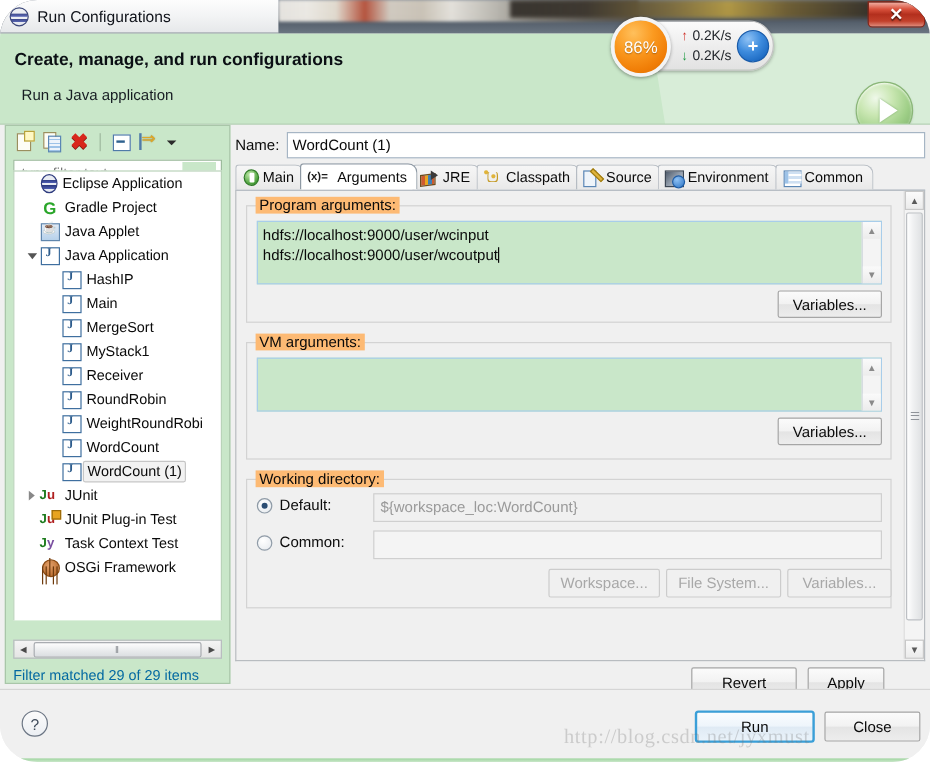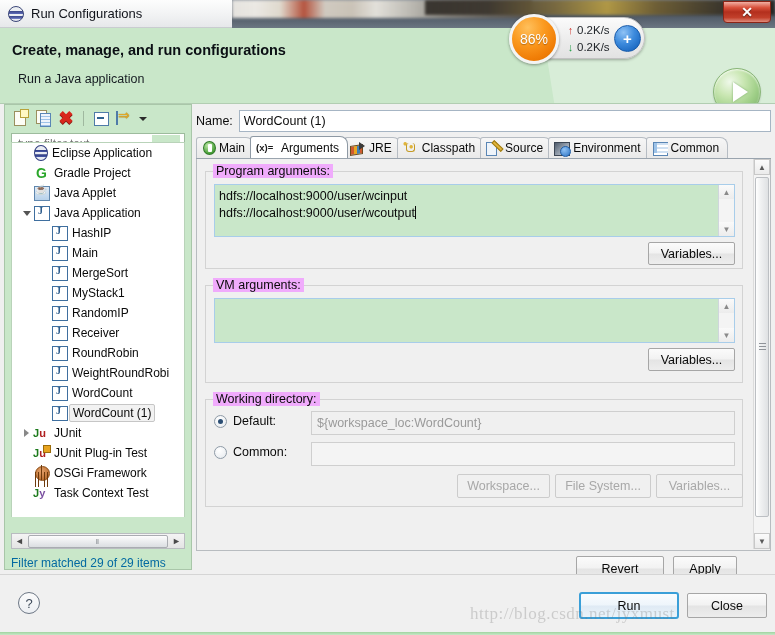--- a/index.html
+++ b/index.html
@@ -9,20 +9,21 @@
     overflow: hidden;
     font-family: "Liberation Sans", sans-serif;
     font-size: 12px;
     background: #ffffff;
   }
   #app {
     position: relative;
     width: 775px; height: 635px;
     background: #f0f0f0;
     overflow: hidden;
+    border-radius: 31px;
   }
 
   
   .titlebar {
     position: absolute; left: 0; top: 0; width: 775px; height: 28px;
     background: linear-gradient(to bottom, #7d8794 0%, #5d6773 45%, #4e5864 55%, #6b7682 100%);
     overflow: hidden;
   }
   .titlebar-left {
     position: absolute; left: 0; top: 0; width: 232px; height: 28px;
@@ -443,21 +444,21 @@
     position:absolute; left:3px; top:50%; margin-top:-4px; width:7px; height:8px;
     background: repeating-linear-gradient(to bottom,#8f9399 0 1px,transparent 1px 3px);
   }
 
   .group {
     position: absolute;
     border: 1px solid #d3d3d3;
   }
   .group-title {
     position: absolute; top: -8px; left: 7px; padding: 0 3px;
-    background: #f0abfc; font-size: 12.5px; color: #0a0a0a;
+    background: #fdba74; font-size: 12.5px; color: #0a0a0a;
   }
   .ta {
     position: absolute; background: #c9e7c9;
     border: 1px solid #a8cdea;
     display: flex;
   }
   .ta-text {
     flex: 1; padding: 3px 4px; font-size: 12.5px; color: #0a0a0a;
     line-height: 17px; white-space: pre; overflow: hidden;
   }
@@ -639,26 +640,20 @@
           <div class="tr">
             <span class="ind" style="width: 22px;"></span>
             <span class="twisty"></span>
             <span class="ti ti-java"></span>
             <span class="lbl">MyStack1</span>
           </div>
           <div class="tr">
             <span class="ind" style="width: 22px;"></span>
             <span class="twisty"></span>
             <span class="ti ti-java"></span>
-            <span class="lbl">RandomIP</span>
-          </div>
-          <div class="tr">
-            <span class="ind" style="width: 22px;"></span>
-            <span class="twisty"></span>
-            <span class="ti ti-java"></span>
             <span class="lbl">Receiver</span>
           </div>
           <div class="tr">
             <span class="ind" style="width: 22px;"></span>
             <span class="twisty"></span>
             <span class="ti ti-java"></span>
             <span class="lbl">RoundRobin</span>
           </div>
           <div class="tr">
             <span class="ind" style="width: 22px;"></span>
@@ -686,28 +681,28 @@
           </div>
           <div class="tr">
             <span class="ind" style="width: 4px;"></span>
             <span class="twisty"></span>
             <span class="ti ti-junitp">J<span class="u">u</span></span>
             <span class="lbl">JUnit Plug-in Test</span>
           </div>
           <div class="tr">
             <span class="ind" style="width: 4px;"></span>
             <span class="twisty"></span>
+            <span class="ti ti-task">J<span class="u">у</span></span>
+            <span class="lbl">Task Context Test</span>
+          </div>
+          <div class="tr">
+            <span class="ind" style="width: 4px;"></span>
+            <span class="twisty"></span>
             <span class="ti ti-osgi"></span>
             <span class="lbl">OSGi Framework</span>
-          </div>
-          <div class="tr">
-            <span class="ind" style="width: 4px;"></span>
-            <span class="twisty"></span>
-            <span class="ti ti-task">J<span class="u">у</span></span>
-            <span class="lbl">Task Context Test</span>
           </div>
         </div>
 
       <div class="lp-hscroll">
         <div class="hs-arrow">◄</div>
         <div class="hs-thumb">‖</div>
         <div class="hs-arrow">►</div>
       </div>
 
       <div class="lp-status">Filter matched 29 of 29 items</div>

